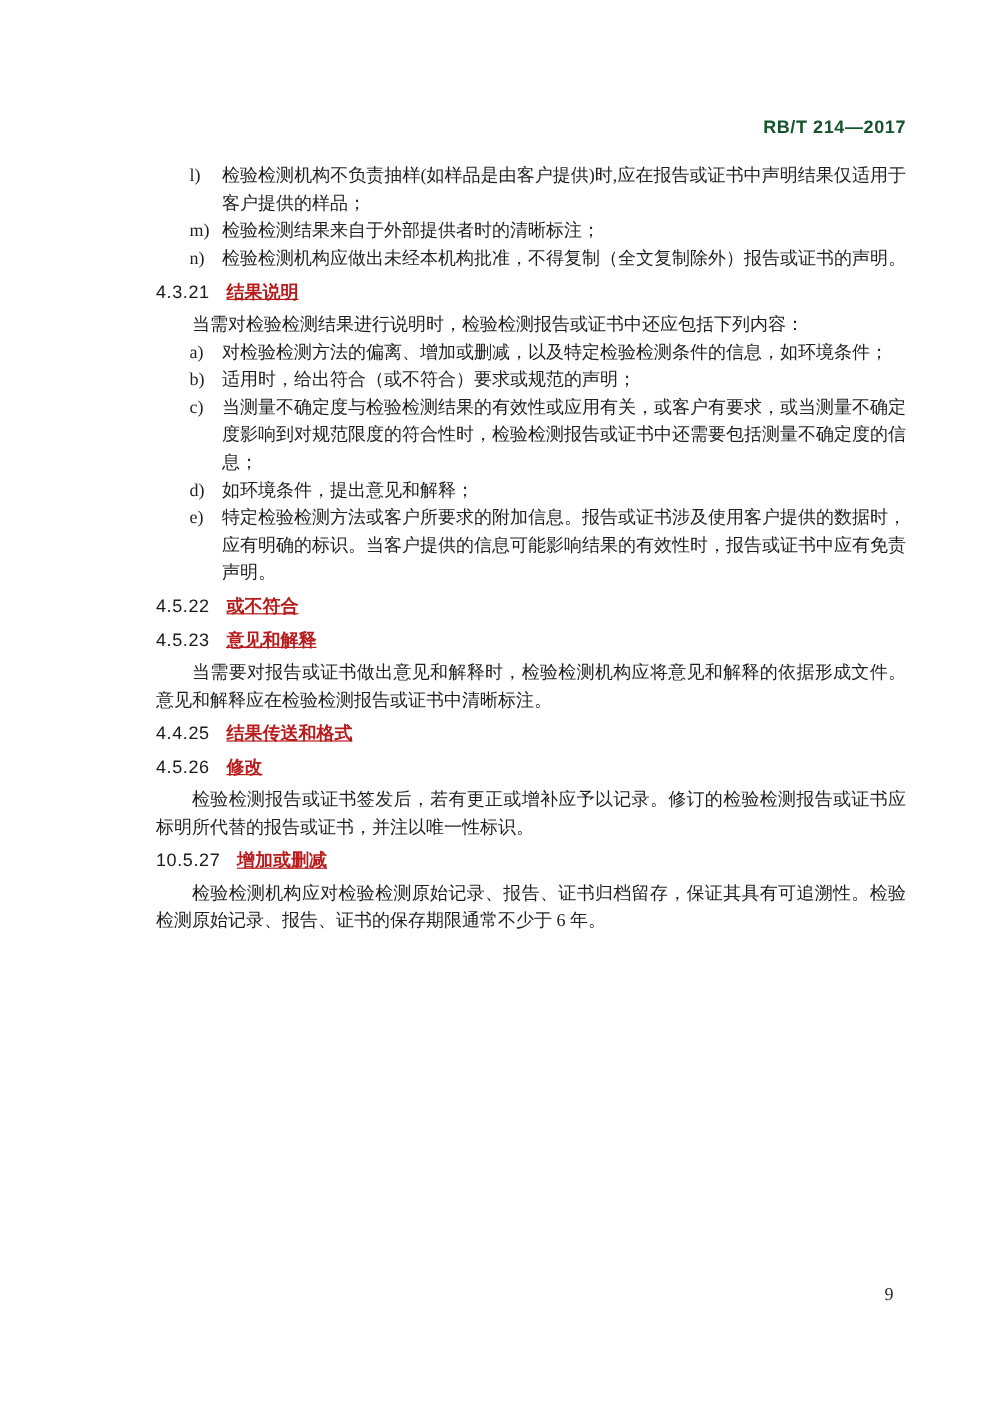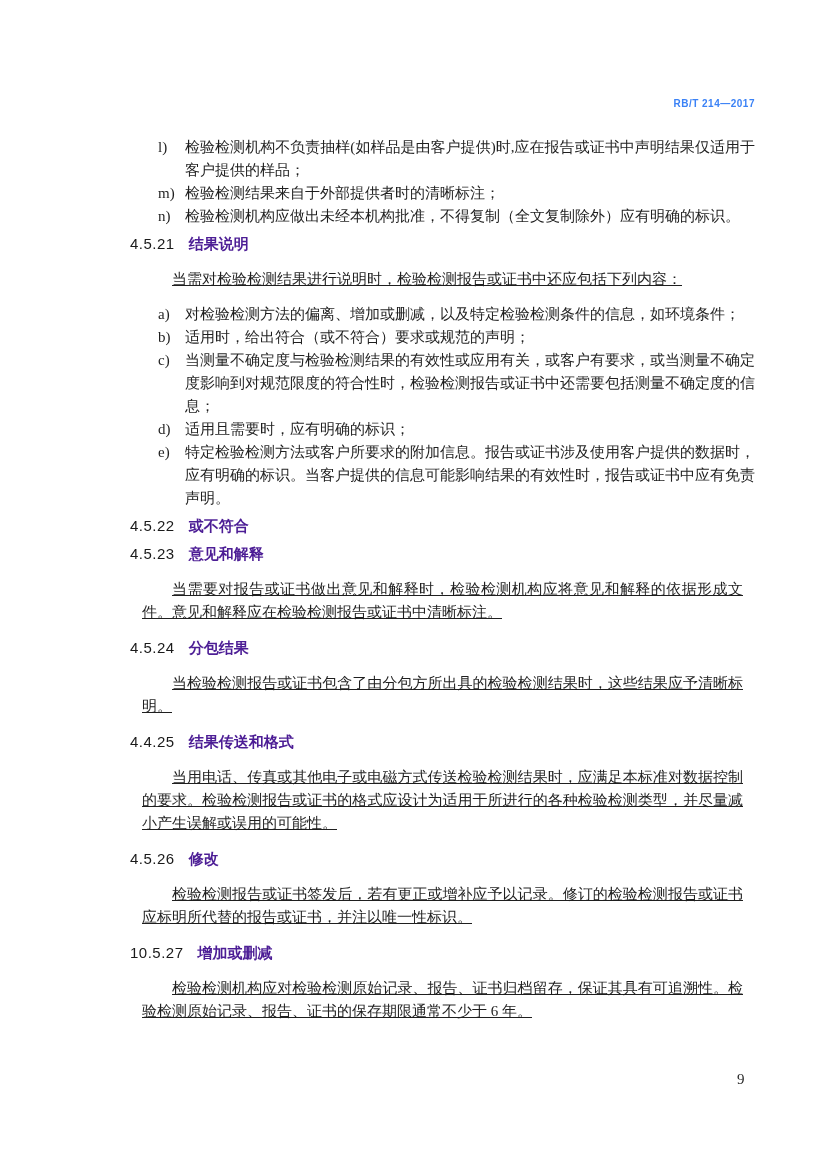--- a/index.html
+++ b/index.html
@@ -17,23 +17,23 @@
     color: #1f1f1f;
   }
   .doc-header {
     position: absolute;
     top: 98px;
     left: 130px;
     width: 625px;
     text-align: right;
     font-family: "Liberation Sans", sans-serif;
     font-weight: 700;
-    font-size: 10px;
+    font-size: 15px;
     letter-spacing: 0.5px;
-    color: #3b82f6;
+    color: #14532d;
   }
   .content {
     position: absolute;
     left: 130px;
     top: 136px;
     width: 625px;
     font-size: 15px;
     line-height: 23px;
     text-align: justify;
   }
@@ -57,26 +57,26 @@
   .sec-num {
     font-family: "Liberation Sans", sans-serif;
     font-weight: 400;
     color: #1a1a1a;
     margin-right: 14px;
     letter-spacing: 0.5px;
   }
   .sec-title {
     font-weight: 700;
     font-family: "Liberation Sans", sans-serif;
-    color: #4c1d95;
+    color: #b91c1c;
+    text-decoration: underline;
   }
   .para {
-    margin: 12px;
+    margin: 0;
     text-indent: 2em;
-    text-decoration: underline;
   }
   .page-number {
     position: absolute;
     left: 737px;
     top: 1071px;
     font-size: 15px;
     color: #2a2a2a;
   }
 </style>
 </head>
@@ -92,76 +92,69 @@
       <p class="list-item">
         <span class="marker">l)</span>
         <span>检验检测机构不负责抽样(如样品是由客户提供)时,应在报告或证书中声明结果仅适用于客户提供的样品；</span>
       </p>
       <p class="list-item">
         <span class="marker">m)</span>
         <span>检验检测结果来自于外部提供者时的清晰标注；</span>
       </p>
       <p class="list-item">
         <span class="marker">n)</span>
-        <span>检验检测机构应做出未经本机构批准，不得复制（全文复制除外）应有明确的标识。</span>
+        <span>检验检测机构应做出未经本机构批准，不得复制（全文复制除外）报告或证书的声明。</span>
       </p>
     </div>
 
     <div>
       <h4 class="sec-heading">
-        <span class="sec-num">4.5.21</span><span class="sec-title">结果说明</span>
+        <span class="sec-num">4.3.21</span><span class="sec-title">结果说明</span>
       </h4>
       <p class="para">当需对检验检测结果进行说明时，检验检测报告或证书中还应包括下列内容：</p>
       <p class="list-item">
         <span class="marker">a)</span>
         <span>对检验检测方法的偏离、增加或删减，以及特定检验检测条件的信息，如环境条件；</span>
       </p>
       <p class="list-item">
         <span class="marker">b)</span>
         <span>适用时，给出符合（或不符合）要求或规范的声明；</span>
       </p>
       <p class="list-item">
         <span class="marker">c)</span>
         <span>当测量不确定度与检验检测结果的有效性或应用有关，或客户有要求，或当测量不确定度影响到对规范限度的符合性时，检验检测报告或证书中还需要包括测量不确定度的信息；</span>
       </p>
       <p class="list-item">
         <span class="marker">d)</span>
-        <span>适用且需要时，应有明确的标识；</span>
+        <span>如环境条件，提出意见和解释；</span>
       </p>
       <p class="list-item">
         <span class="marker">e)</span>
         <span>特定检验检测方法或客户所要求的附加信息。报告或证书涉及使用客户提供的数据时，应有明确的标识。当客户提供的信息可能影响结果的有效性时，报告或证书中应有免责声明。</span>
       </p>
     </div>
 
     <div>
       <h4 class="sec-heading">
         <span class="sec-num">4.5.22</span><span class="sec-title">或不符合</span>
       </h4>
     </div>
 
     <div>
       <h4 class="sec-heading">
         <span class="sec-num">4.5.23</span><span class="sec-title">意见和解释</span>
       </h4>
       <p class="para">当需要对报告或证书做出意见和解释时，检验检测机构应将意见和解释的依据形成文件。意见和解释应在检验检测报告或证书中清晰标注。</p>
     </div>
 
-    <div>
-      <h4 class="sec-heading">
-        <span class="sec-num">4.5.24</span><span class="sec-title">分包结果</span>
-      </h4>
-      <p class="para">当检验检测报告或证书包含了由分包方所出具的检验检测结果时，这些结果应予清晰标明。</p>
-    </div>
 
     <div>
       <h4 class="sec-heading">
         <span class="sec-num">4.4.25</span><span class="sec-title">结果传送和格式</span>
       </h4>
-      <p class="para">当用电话、传真或其他电子或电磁方式传送检验检测结果时，应满足本标准对数据控制的要求。检验检测报告或证书的格式应设计为适用于所进行的各种检验检测类型，并尽量减小产生误解或误用的可能性。</p>
     </div>
 
     <div>
       <h4 class="sec-heading">
         <span class="sec-num">4.5.26</span><span class="sec-title">修改</span>
       </h4>
       <p class="para">检验检测报告或证书签发后，若有更正或增补应予以记录。修订的检验检测报告或证书应标明所代替的报告或证书，并注以唯一性标识。</p>
     </div>
 
     <div>

